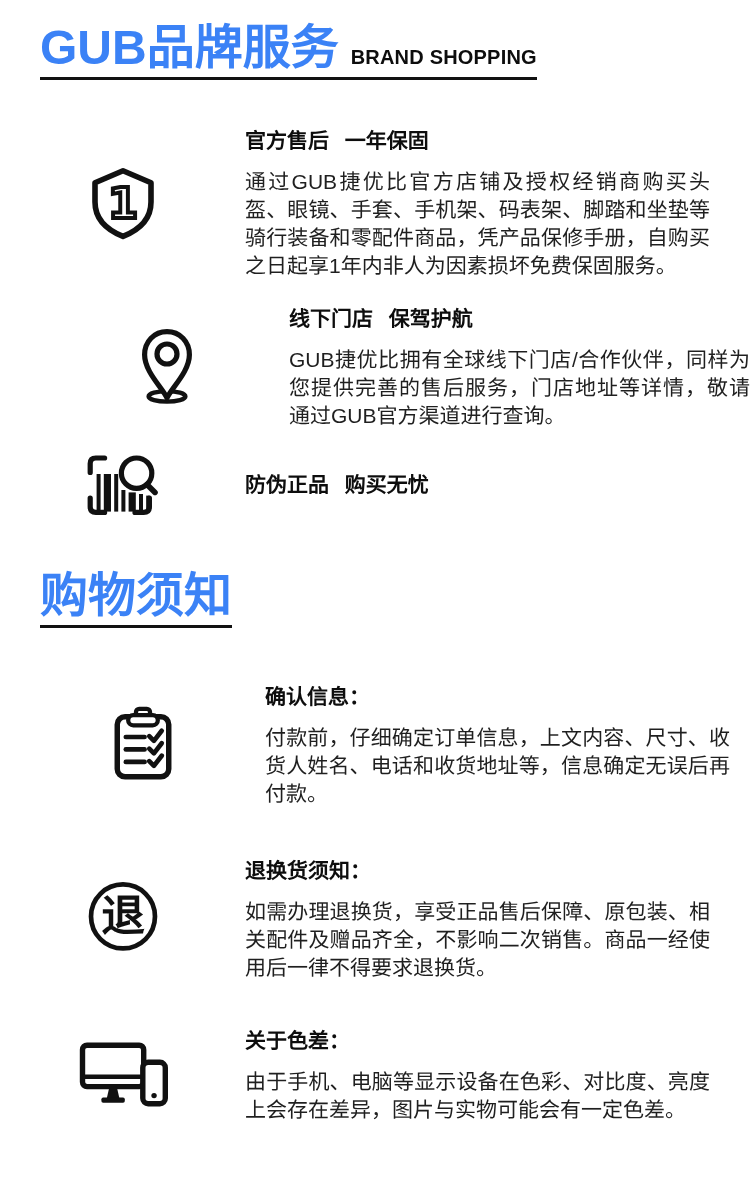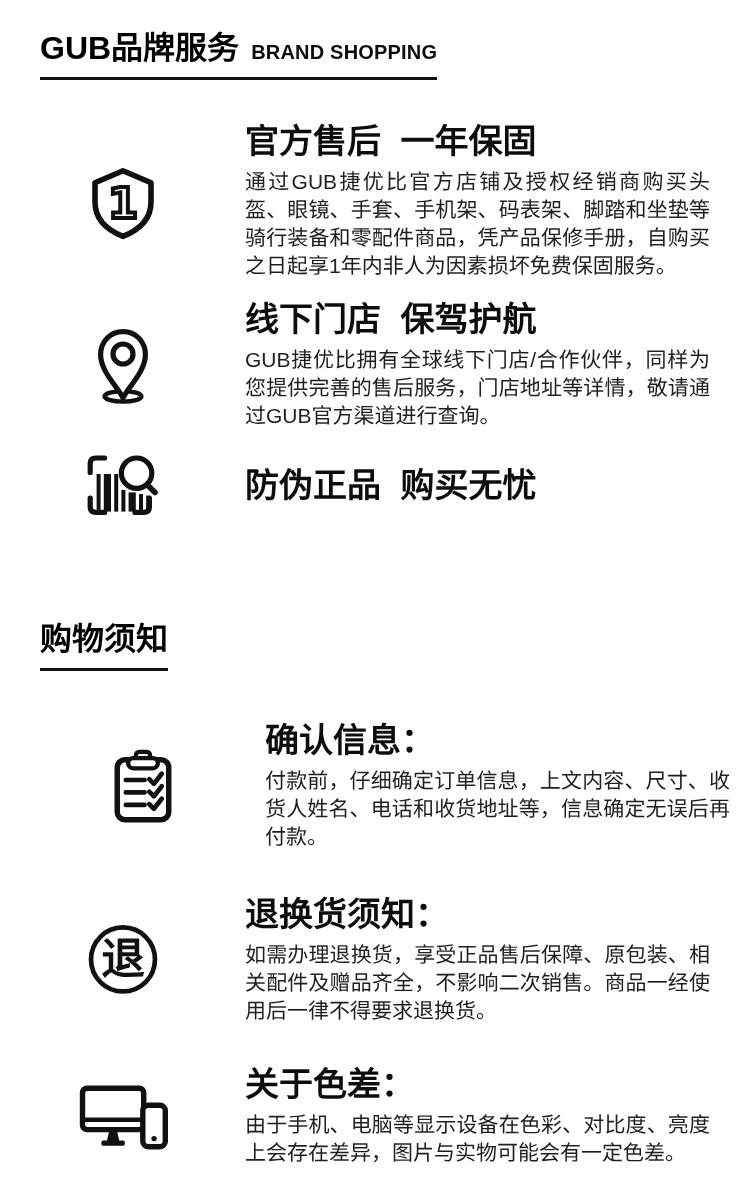--- a/index.html
+++ b/index.html
@@ -20,68 +20,68 @@
   .section-header {
     display: flex;
     align-items: baseline;
     gap: 12px;
     width: fit-content;
     margin-left: 40px;
     padding-bottom: 7px;
     border-bottom: 3px solid #111;
   }
   .section-header .zh {
-    font-size: 32px;
+    font-size: 48px;
     font-weight: 800;
     letter-spacing: 0px;
-    color: #000000;
+    color: #3b82f6;
     line-height: 44px;
     white-space: nowrap;
   }
   .section-header .en {
     font-size: 20px;
     font-weight: 600;
     letter-spacing: 0.2px;
     color: #0d0d0d;
     white-space: nowrap;
   }
   .hdr-brand   { margin-top: 26px; }
-  .hdr-notice  { margin-top: 87px; align-items: center; }
+  .hdr-notice  { margin-top: 44px; align-items: center; }
 
   
   .service-row {
     display: flex;
     align-items: center;
   }
   .icon-box {
     flex: none;
     width: 245px;
     display: flex;
     justify-content: center;
     align-items: center;
   }
   .text-box { width: 465px; }
   .item-heading {
     margin: 0 0 10px 0;
-    font-size: 34px;
+    font-size: 21px;
     font-weight: 800;
     line-height: 34px;
     color: #0d0d0d;
     word-spacing: 10px;
   }
   .item-body {
     margin: 0;
     font-size: 21px;
     font-weight: 500;
     line-height: 28px;
     color: #1f1f1f;
     text-align: justify;
   }
   .row-1 { margin-top: 44px; }
-  .row-2 { margin-top: 22px; }
+  .row-2 { margin-top: 22px; padding-left: 44px; }
   .row-3 { margin-top: 20px; }
   .row-4 { margin-top: 52px; justify-content: center; }
   .row-5 { margin-top: 46px; }
   .row-6 { margin-top: 42px; }
 
   .line-icon { display: block; }
 </style>
 </head>
 <body>
 

